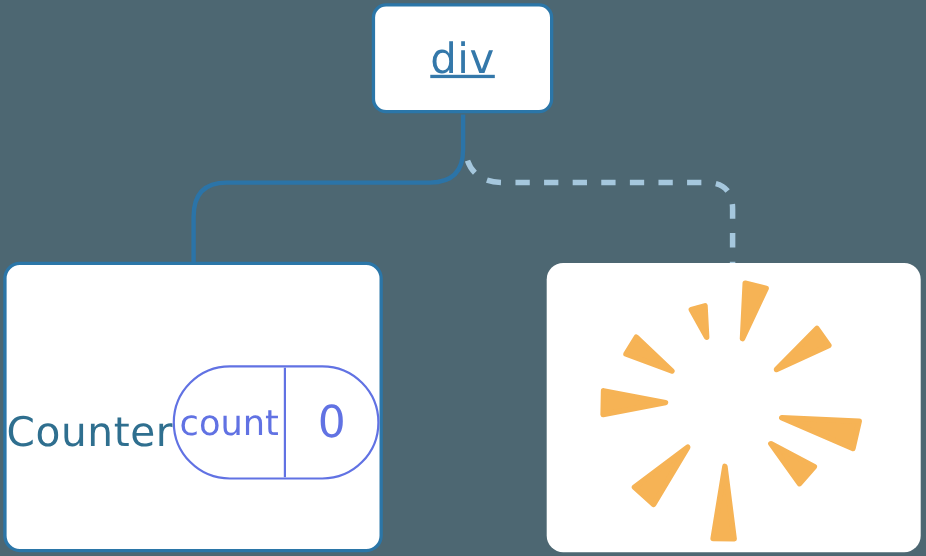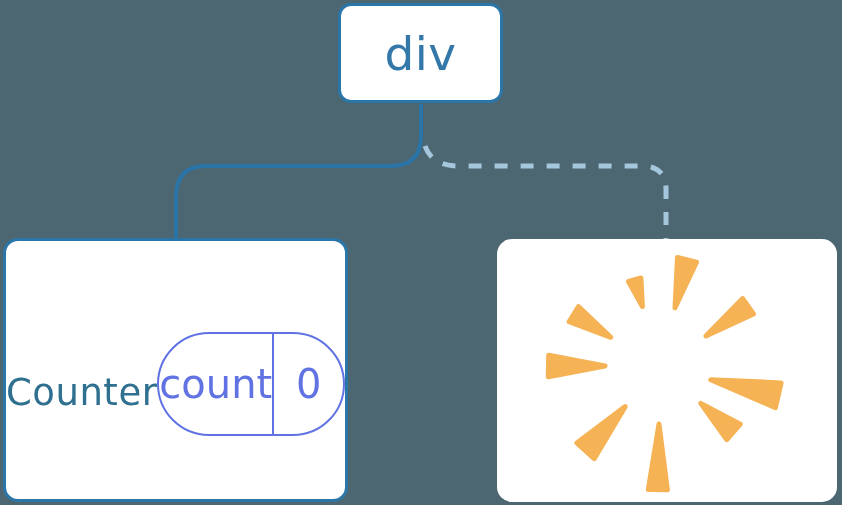--- a/index.html
+++ b/index.html
@@ -19,38 +19,38 @@
   }
   .connectors{position:absolute;left:0;top:0;width:842px;height:505px;z-index:0;}
   .conn-solid{fill:none;stroke:var(--conn-solid);stroke-width:4;}
   .conn-dashed{fill:none;stroke:var(--conn-dashed);stroke-width:5;stroke-dasharray:13 13;}
   .node{position:absolute;background:#ffffff;box-sizing:border-box;z-index:1;}
   .root-node{
     left:338px;top:3px;width:165px;height:100px;
     border:3.5px solid var(--node-border);border-radius:13px;
     display:flex;align-items:center;justify-content:center;
   }
-  .root-label{font-size:47px;color:var(--root-label);letter-spacing:0.5px;}
+  .root-label{font-size:38px;color:var(--root-label);letter-spacing:0.5px;text-decoration:underline;}
   .counter-node{
     left:3px;top:238px;width:345px;height:264px;
     border:3px solid var(--node-border);border-radius:15px;
     display:flex;flex-direction:row;align-items:center;
   }
   .counter-title{
     margin-top:46px;font-size:37px;line-height:40px;
     color:var(--counter-title);letter-spacing:0.5px;
   }
   .state-pill{
     margin-top:28px;width:261px;height:104px;box-sizing:border-box;
     border:2.5px solid var(--pill);border-radius:60px;
     display:flex;align-items:stretch;overflow:hidden;
   }
   .pill-key{
     flex:1;display:flex;align-items:center;justify-content:center;
-    font-size:40px;color:var(--pill);text-align:center;
+    font-size:32px;color:var(--pill);text-align:center;
   }
   .pill-divider{width:2.5px;background:var(--pill);}
   .pill-value{
     width:83px;display:flex;align-items:center;justify-content:center;
     font-size:40px;color:var(--pill);
   }
   .poof-node{
     left:497px;top:239px;width:340px;height:263px;border-radius:15px;
   }
   .starburst{

